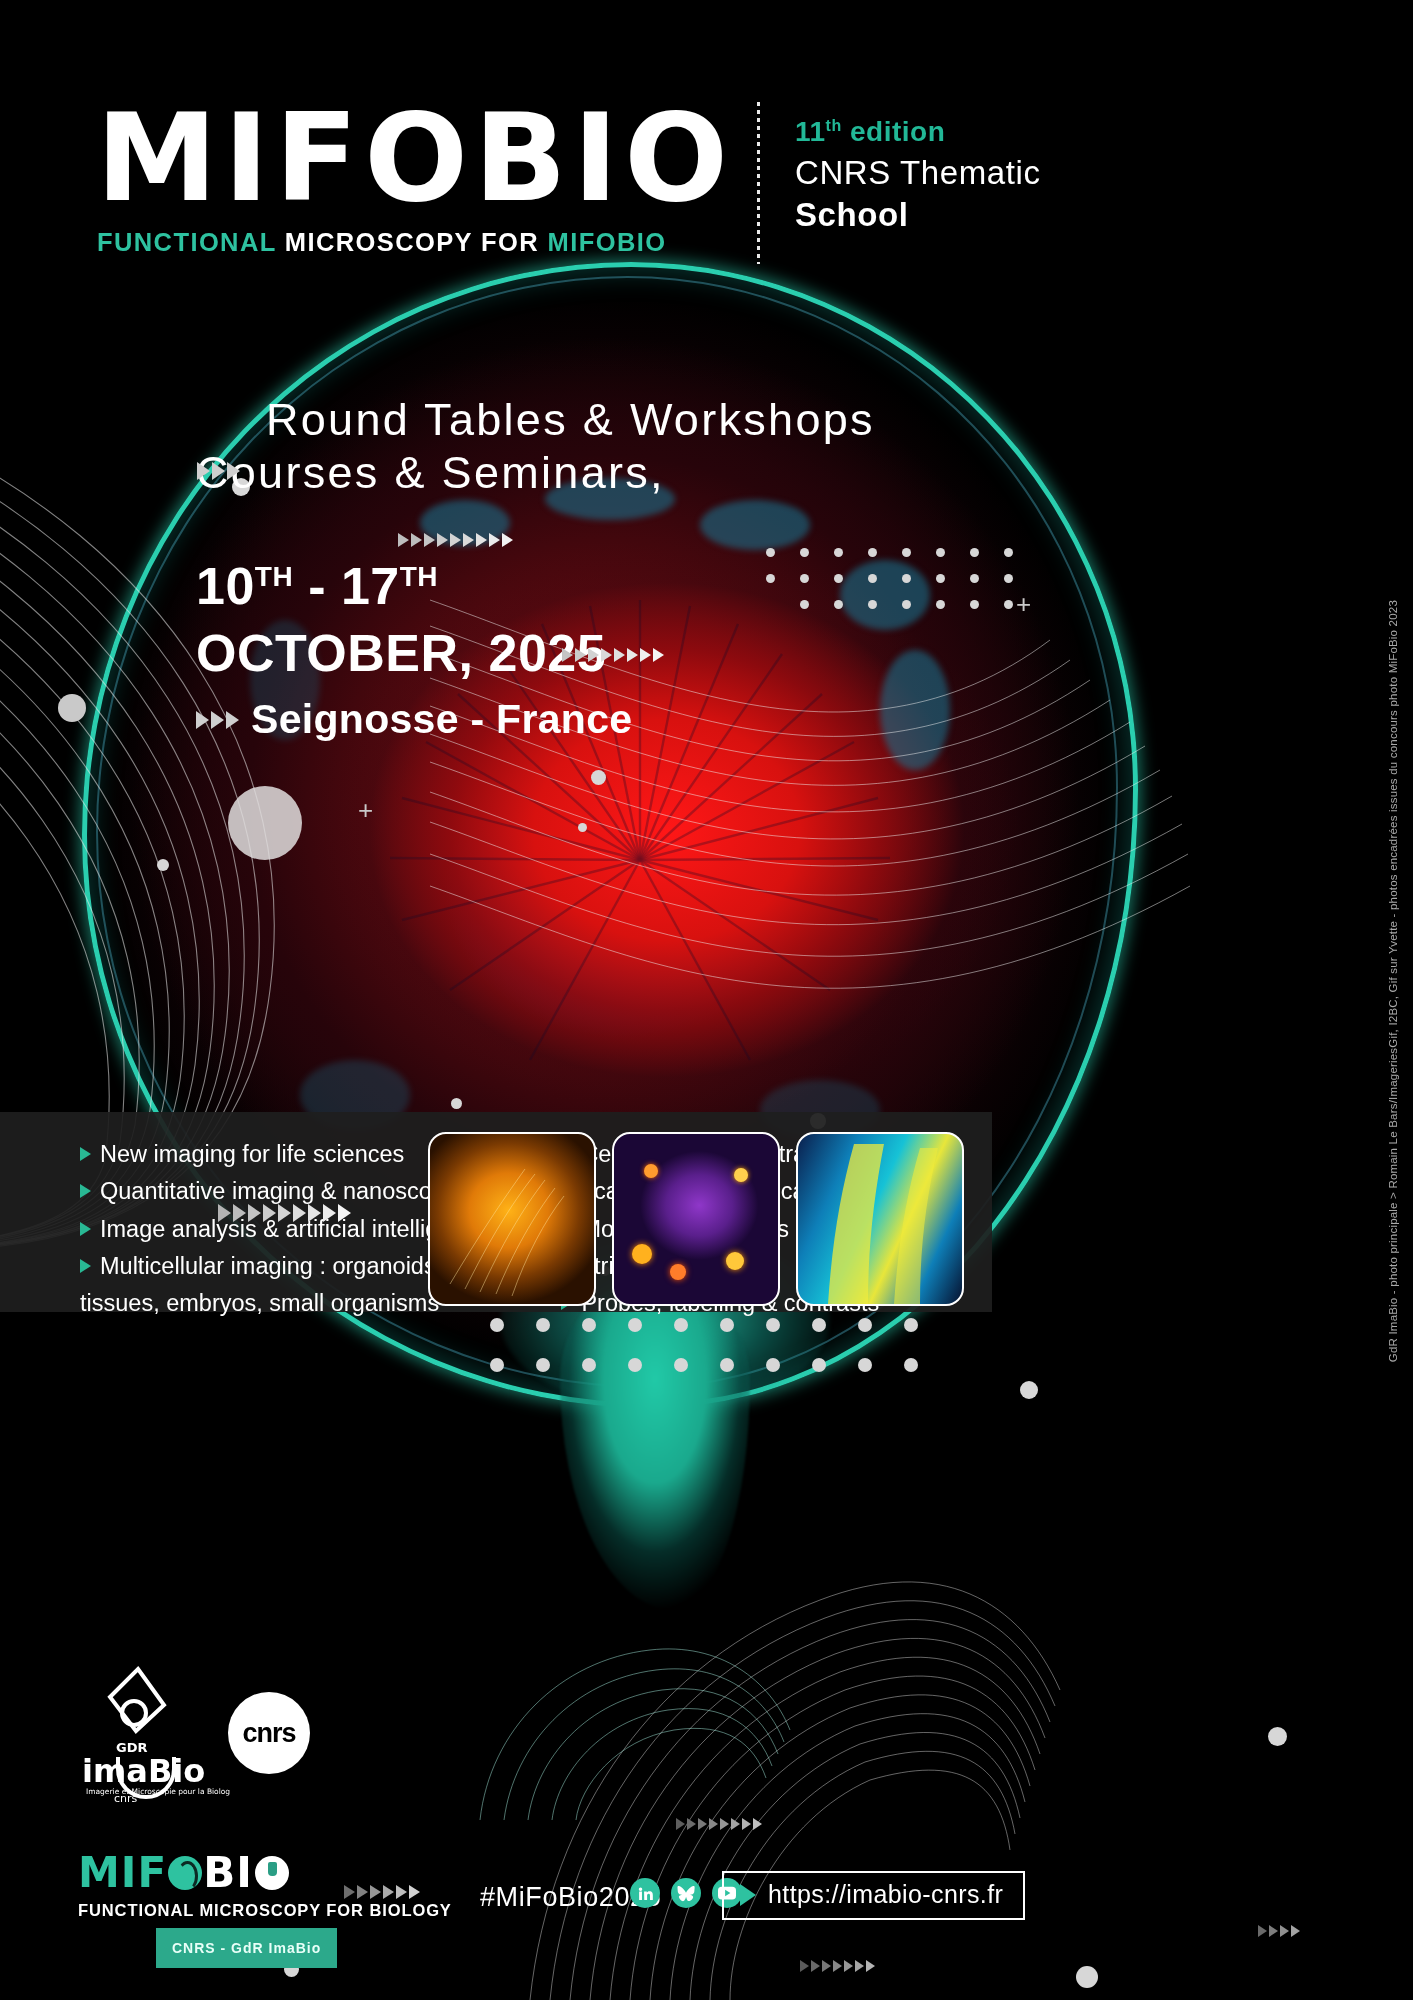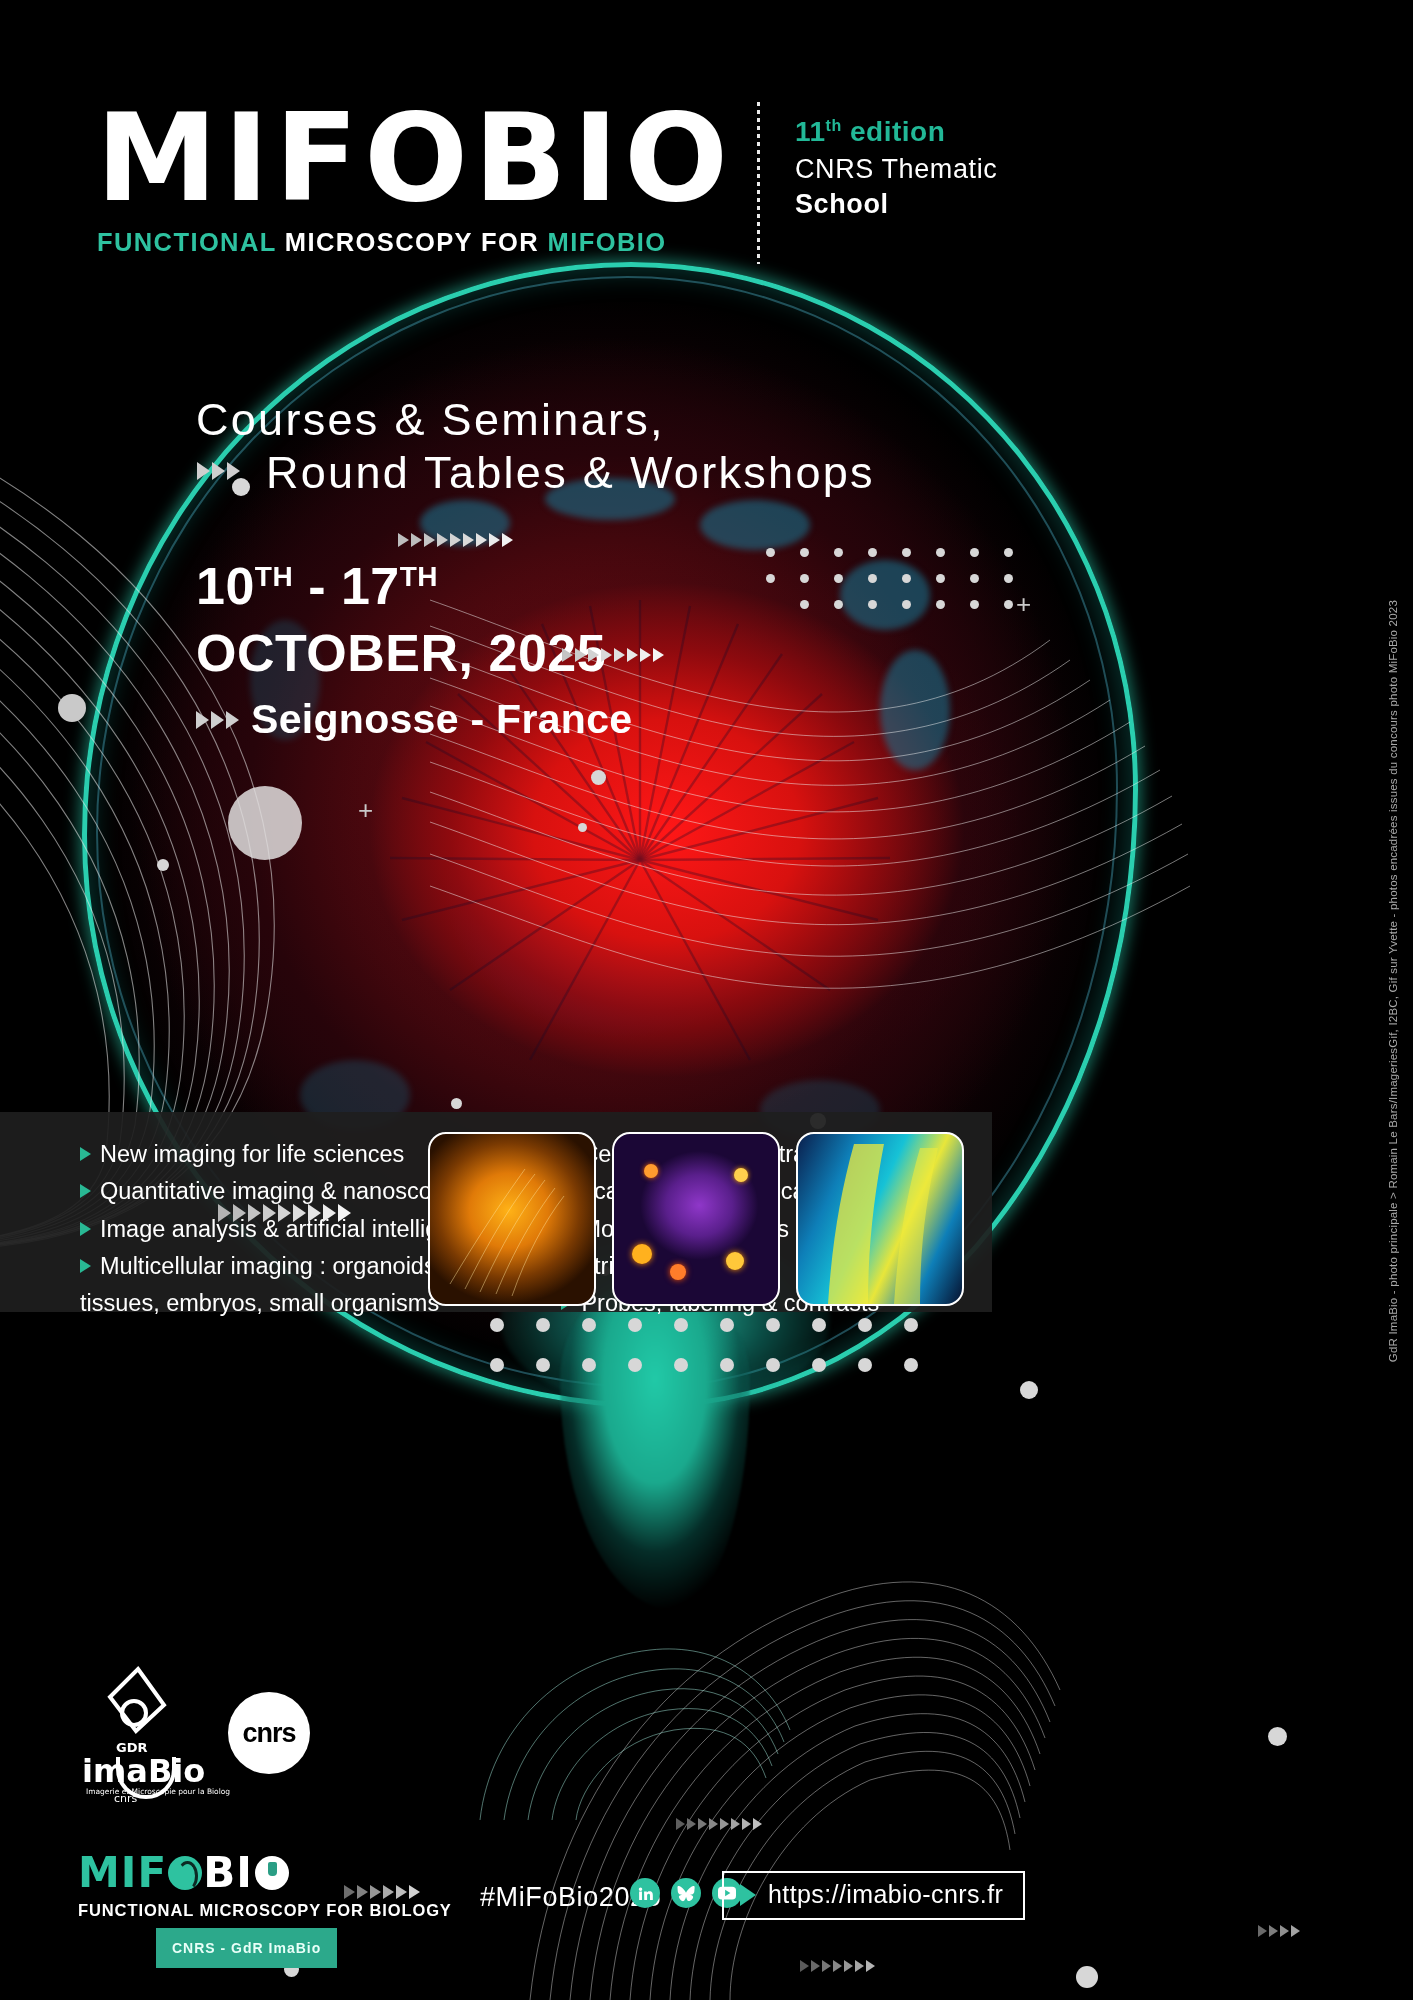--- a/index.html
+++ b/index.html
@@ -76,21 +76,21 @@
     position:absolute;left:757px;top:102px;width:3px;height:162px;
     background-image:linear-gradient(to bottom,#e9e9e9 55%,rgba(0,0,0,0) 0%);
     background-size:3px 8px;background-repeat:repeat-y;
   }
   .edition{position:absolute;left:795px;top:116px;}
   .edition .ed-line{
     font-family:"Liberation Sans",sans-serif;font-weight:bold;font-size:28px;color:#22b897;letter-spacing:.5px;
   }
   .edition .ed-line sup{font-size:16px;}
   .edition .ed-sub{
-    font-family:"Liberation Sans",sans-serif;font-size:27px;color:#fff;line-height:1.28;letter-spacing:.6px;margin-top:4px;
+    font-family:"Liberation Sans",sans-serif;font-size:33px;color:#fff;line-height:1.28;letter-spacing:.6px;margin-top:4px;
   }
 
   
   .maintitle{position:absolute;left:196px;top:393px;color:#fff;}
   .mt-line{
     font-family:"Liberation Sans",sans-serif;
     font-weight:300;font-size:45px;letter-spacing:2.3px;line-height:1.18;color:#fff;white-space:nowrap;
   }
   .mt-line2{padding-left:70px;}
 
@@ -408,22 +408,22 @@
     <div class="divider-dots"></div>
 
     <div class="edition">
       <div class="ed-line"><span>11</span><sup>th</sup> <span>edition</span></div>
       <div class="ed-sub">CNRS Thematic</div>
       <div class="ed-sub" style="margin-top:0;font-weight:bold;">School</div>
     </div>
   </div>
 
   <div class="maintitle">
+    <div class="mt-line mt-line2">Round Tables &amp; Workshops</div>
     <div class="mt-line">Courses &amp; Seminars,</div>
-    <div class="mt-line mt-line2">Round Tables &amp; Workshops</div>
   </div>
   <div class="arrow-run" style="left:197px;top:462px;">
     <span class="arw"></span>
     <span class="arw"></span>
     <span class="arw"></span>
   </div>
 
   <div class="arrow-run" style="left:398px;top:533px;">
     <span class="arw sm" style="border-left-color:#bdbdbd;"></span>
     <span class="arw sm" style="border-left-color:#bdbdbd;"></span>

